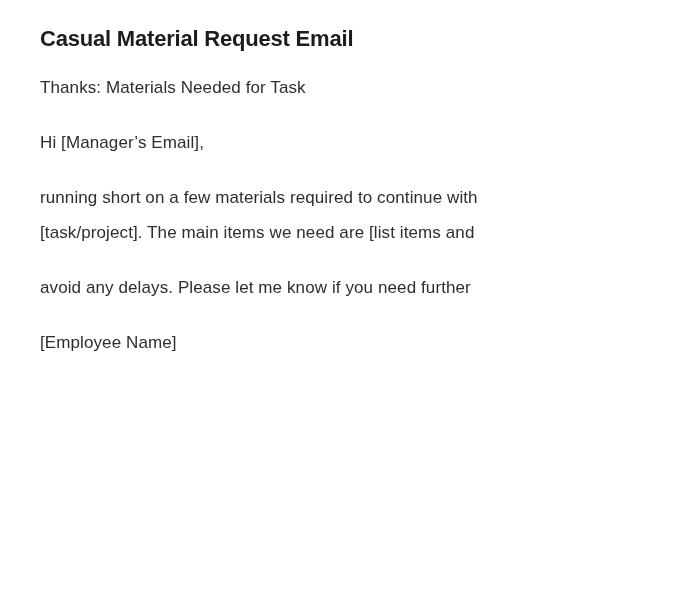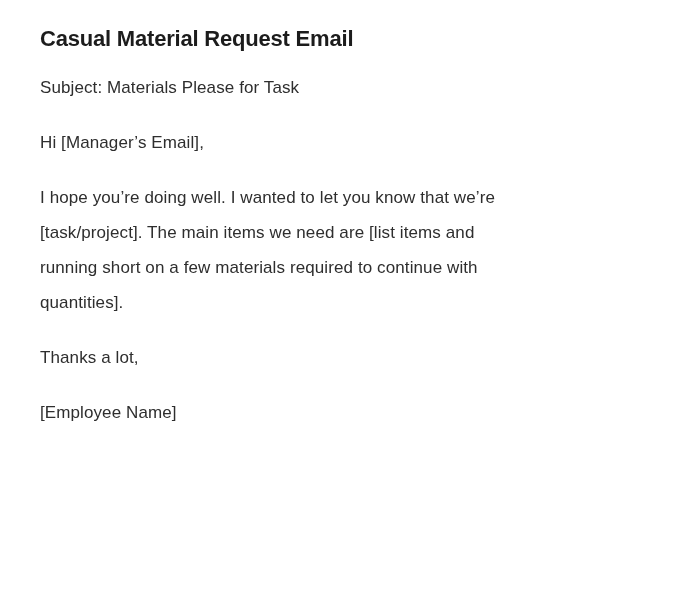--- a/index.html
+++ b/index.html
@@ -44,31 +44,29 @@
     white-space: nowrap;
   }
 </style>
 </head>
 <body>
 
 <div class="doc">
 
   <h1 class="doc-title">Casual Material Request Email</h1>
 
-  <p class="para">Subject: Materials Please for Task</p>
+  <p class="para">Thanks: Materials Needed for Task</p>
 
   <p class="para">Hi [Manager’s Email],</p>
 
   <p class="para">
-    <span class="ln">I hope you’re doing well. I wanted to let you know that we’re</span>
+    <span class="ln">running short on a few materials required to continue with</span>
     <span class="ln">[task/project]. The main items we need are [list items and</span>
-    <span class="ln">running short on a few materials required to continue with</span>
-    <span class="ln">quantities].</span>
   </p>
 
   <p class="para">
+    <span class="ln">avoid any delays. Please let me know if you need further</span>
   </p>
 
-  <p class="para">Thanks a lot,</p>
 
   <p class="para">[Employee Name]</p>
 
 </div>
 
 </body></html>

